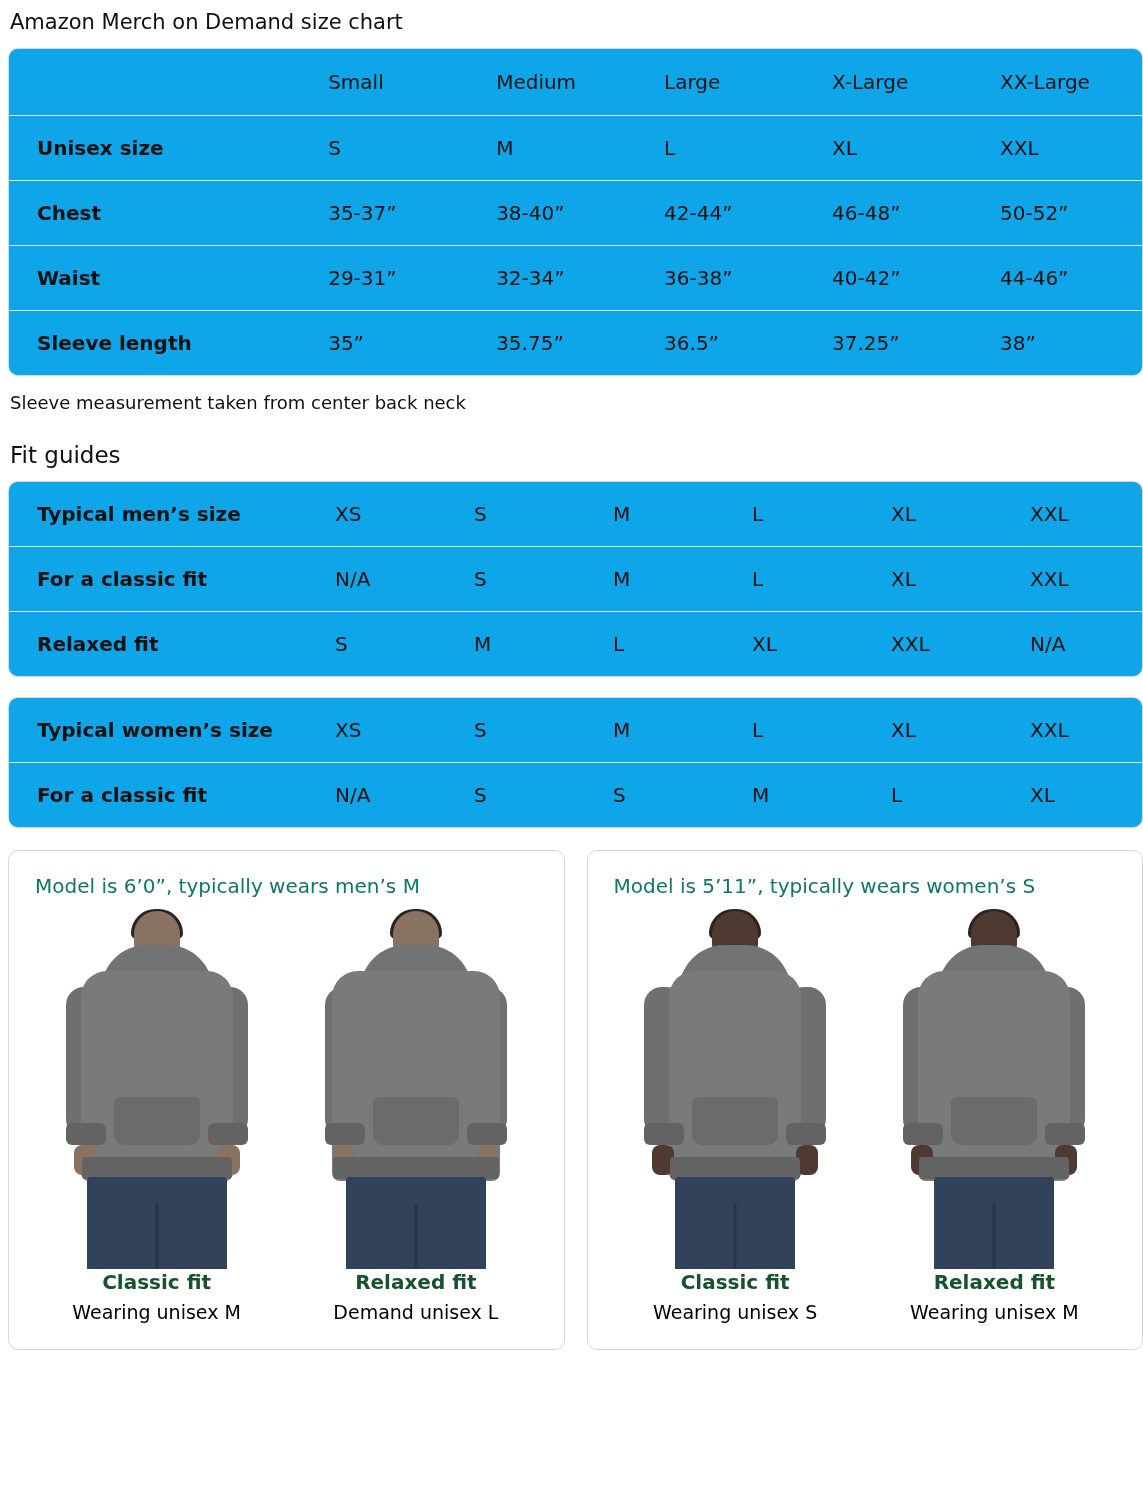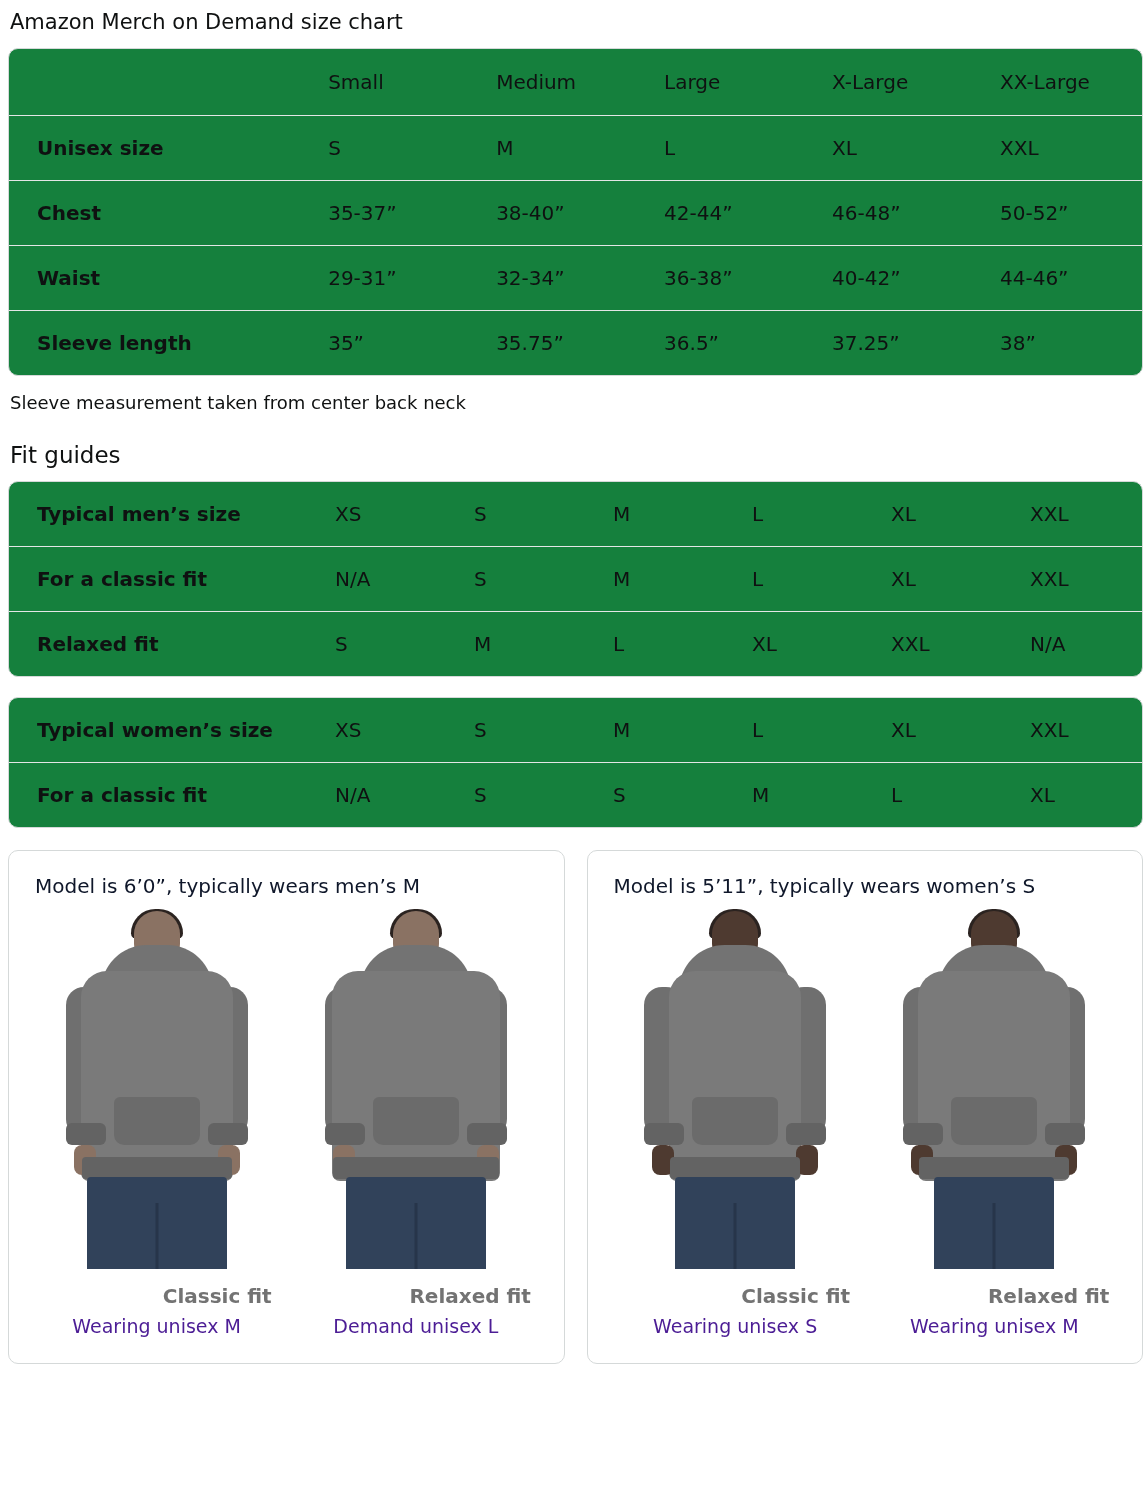--- a/index.html
+++ b/index.html
@@ -23,21 +23,21 @@
     font-size: 21px;
     line-height: 28px;
     padding: 8px 0 12px 2px;
     color: #0f1111;
     font-weight: 400;
   }
   .card {
     border: 1px solid #d5d9d9;
     border-radius: 10px;
     overflow: hidden;
-    background: #15803d;
+    background: #0ea5e9;
   }
   table {
     width: 100%;
     border-collapse: collapse;
     table-layout: fixed;
   }
   .size-table td, .size-table th {
     text-align: left;
     font-weight: 400;
     font-size: 20px;
@@ -95,21 +95,21 @@
     border: 1px solid #d5d9d9;
     border-radius: 10px;
     padding: 22px 18px 24px 18px;
     background: #fff;
   }
   .model-caption {
     font-size: 20px;
     line-height: 26px;
     padding-left: 8px;
     margin-bottom: 6px;
-    color: #0f172a;
+    color: #0f766e;
   }
   .model-pair {
     display: flex;
     justify-content: space-around;
     align-items: flex-end;
     margin-top: 10px;
   }
   .model-fig {
     width: 230px;
     text-align: center;
@@ -117,29 +117,27 @@
   .fig-img {
     height: 360px;
     position: relative;
     margin: 0 auto;
     width: 210px;
   }
   .fig-label {
     font-size: 20px;
     font-weight: 700;
     line-height: 26px;
-    margin-top: 14px;
-    color: #737373;
-    text-align: right;
+    color: #14532d;
   }
   .fig-sub {
     font-size: 19px;
     line-height: 26px;
     margin-top: 4px;
-    color: #4c1d95;
+    color: #000000;
   }
 
   
   .person { position: absolute; left: 0; top: 0; width: 210px; height: 360px; }
   .head {
     position: absolute;
     left: 50%;
     transform: translateX(-50%);
     width: 46px; height: 54px;
     background: #8a7263;

